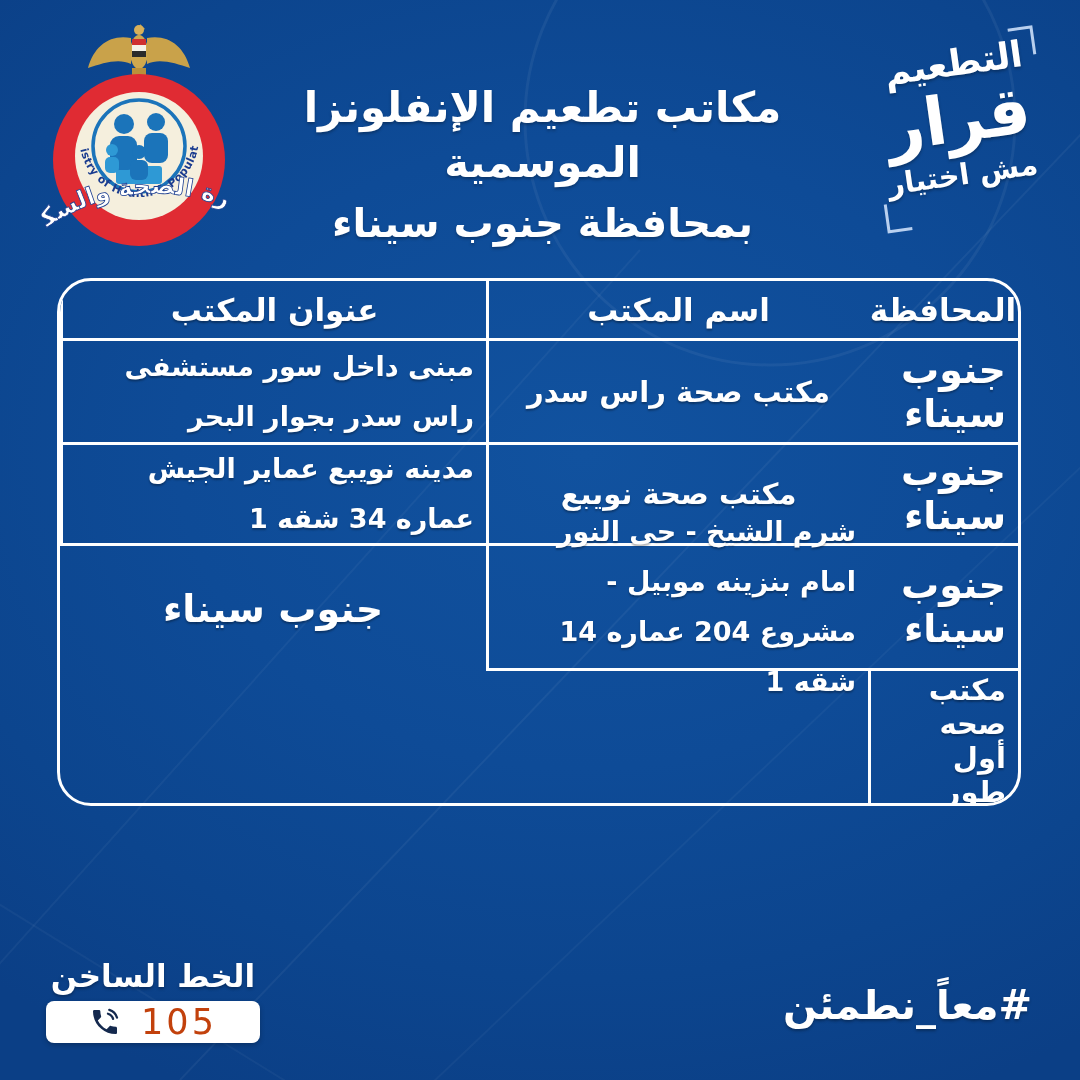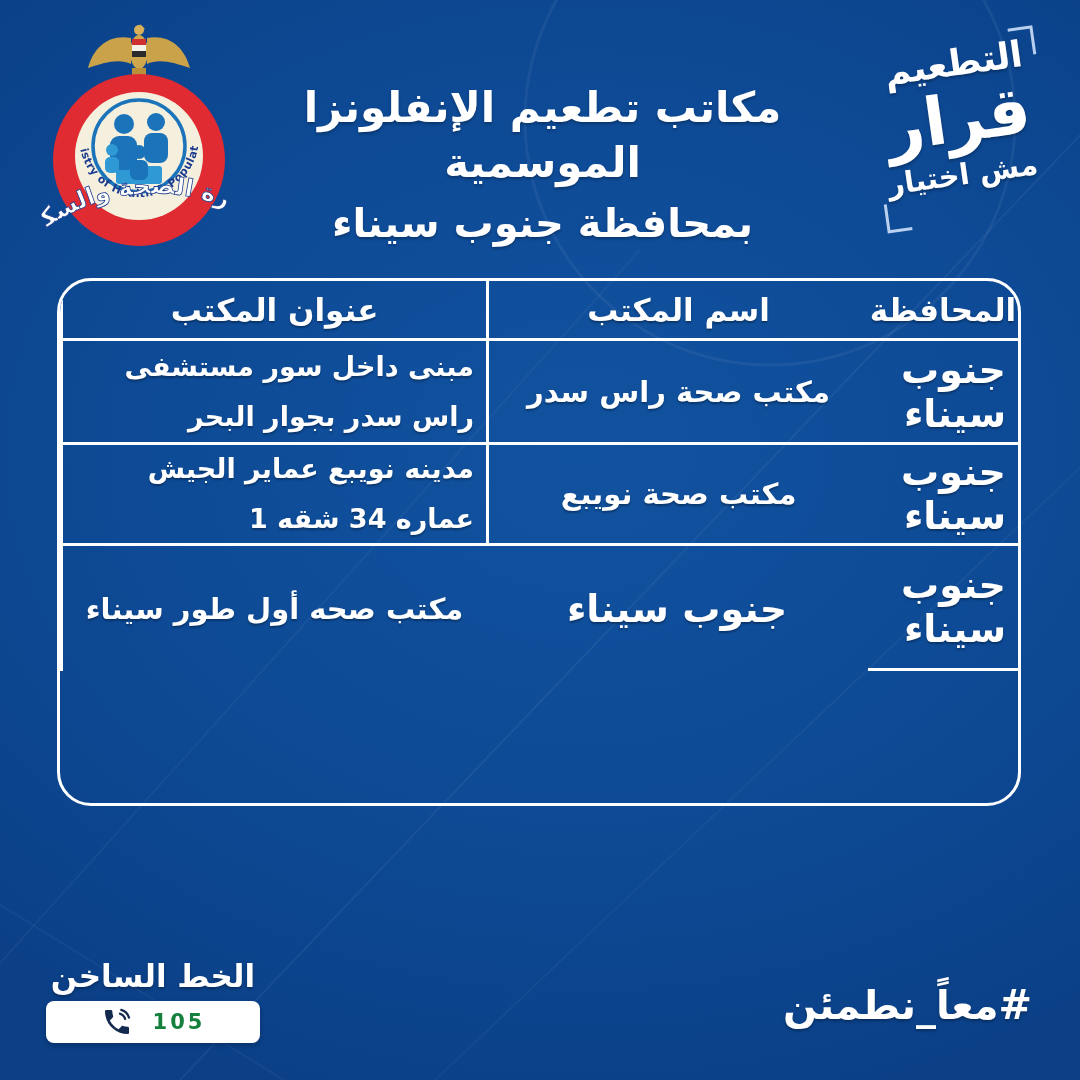--- a/index.html
+++ b/index.html
@@ -55,21 +55,21 @@
   .cell.office{font-size:29px;}
   .cell.addr{font-size:27px;line-height:1.85;}
   
   .hotline{position:absolute;left:46px;top:958px;width:214px;text-align:center;}
   .hotline-label{font-size:31px;font-weight:bold;direction:rtl;text-shadow:0 2px 3px rgba(0,0,0,0.3);}
   .hotline-box{
     margin-top:7px;height:42px;background:#ffffff;border-radius:8px;
     display:flex;align-items:center;justify-content:center;gap:20px;
     box-shadow:0 2px 5px rgba(0,0,0,0.25);
   }
-  .hotline-number{color:#15803d;font-size:21px;font-weight:bold;letter-spacing:3px;}
+  .hotline-number{color:#c2410c;font-size:35px;font-weight:normal;letter-spacing:3px;}
   .hashtag{
     position:absolute;right:48px;top:982px;direction:rtl;
     font-size:40px;font-weight:bold;text-shadow:0 2px 3px rgba(0,0,0,0.3);
   }
 </style>
 </head>
 <body>
 
 <svg class="decor" width="1080" height="1080" viewBox="0 0 1080 1080">
   <circle cx="770" cy="120" r="245" fill="none" stroke="rgba(255,255,255,0.055)" stroke-width="3"></circle>
@@ -149,20 +149,21 @@
 
   <div class="cell gov hline">جنوب سيناء</div>
   <div class="cell office hline vline">مكتب صحة راس سدر</div>
   <div class="cell addr hline vline">مبنى داخل سور مستشفى راس سدر بجوار البحر</div>
 
   <div class="cell gov hline">جنوب سيناء</div>
   <div class="cell office hline vline">مكتب صحة نويبع</div>
   <div class="cell addr hline vline">مدينه نويبع عماير الجيش عماره 34 شقه 1</div>
 
   <div class="cell gov hline">جنوب سيناء</div>
+  <div class="cell addr hline vline">شرم الشيخ - حى النور امام بنزينه موبيل - مشروع 204 عماره 14 شقه 1</div>
 
   <div class="cell gov">جنوب سيناء</div>
   <div class="cell office vline">مكتب صحه أول طور سيناء</div>
 </div>
 
 <div class="hotline">
   <div class="hotline-label">الخط الساخن</div>
   <div class="hotline-box">
     <svg width="32" height="32" viewBox="0 0 24 24">
       <path fill="#14294e" d="M6.62 10.79c1.44 2.83 3.76 5.14 6.59 6.59l2.2-2.2c.27-.27.67-.36 1.02-.24 1.12.37 2.33.57 3.57.57.55 0 1 .45 1 1V20c0 .55-.45 1-1 1-9.39 0-17-7.61-17-17 0-.55.45-1 1-1h3.5c.55 0 1 .45 1 1 0 1.25.2 2.45.57 3.57.11.35.03.74-.25 1.02l-2.2 2.2z"></path>

